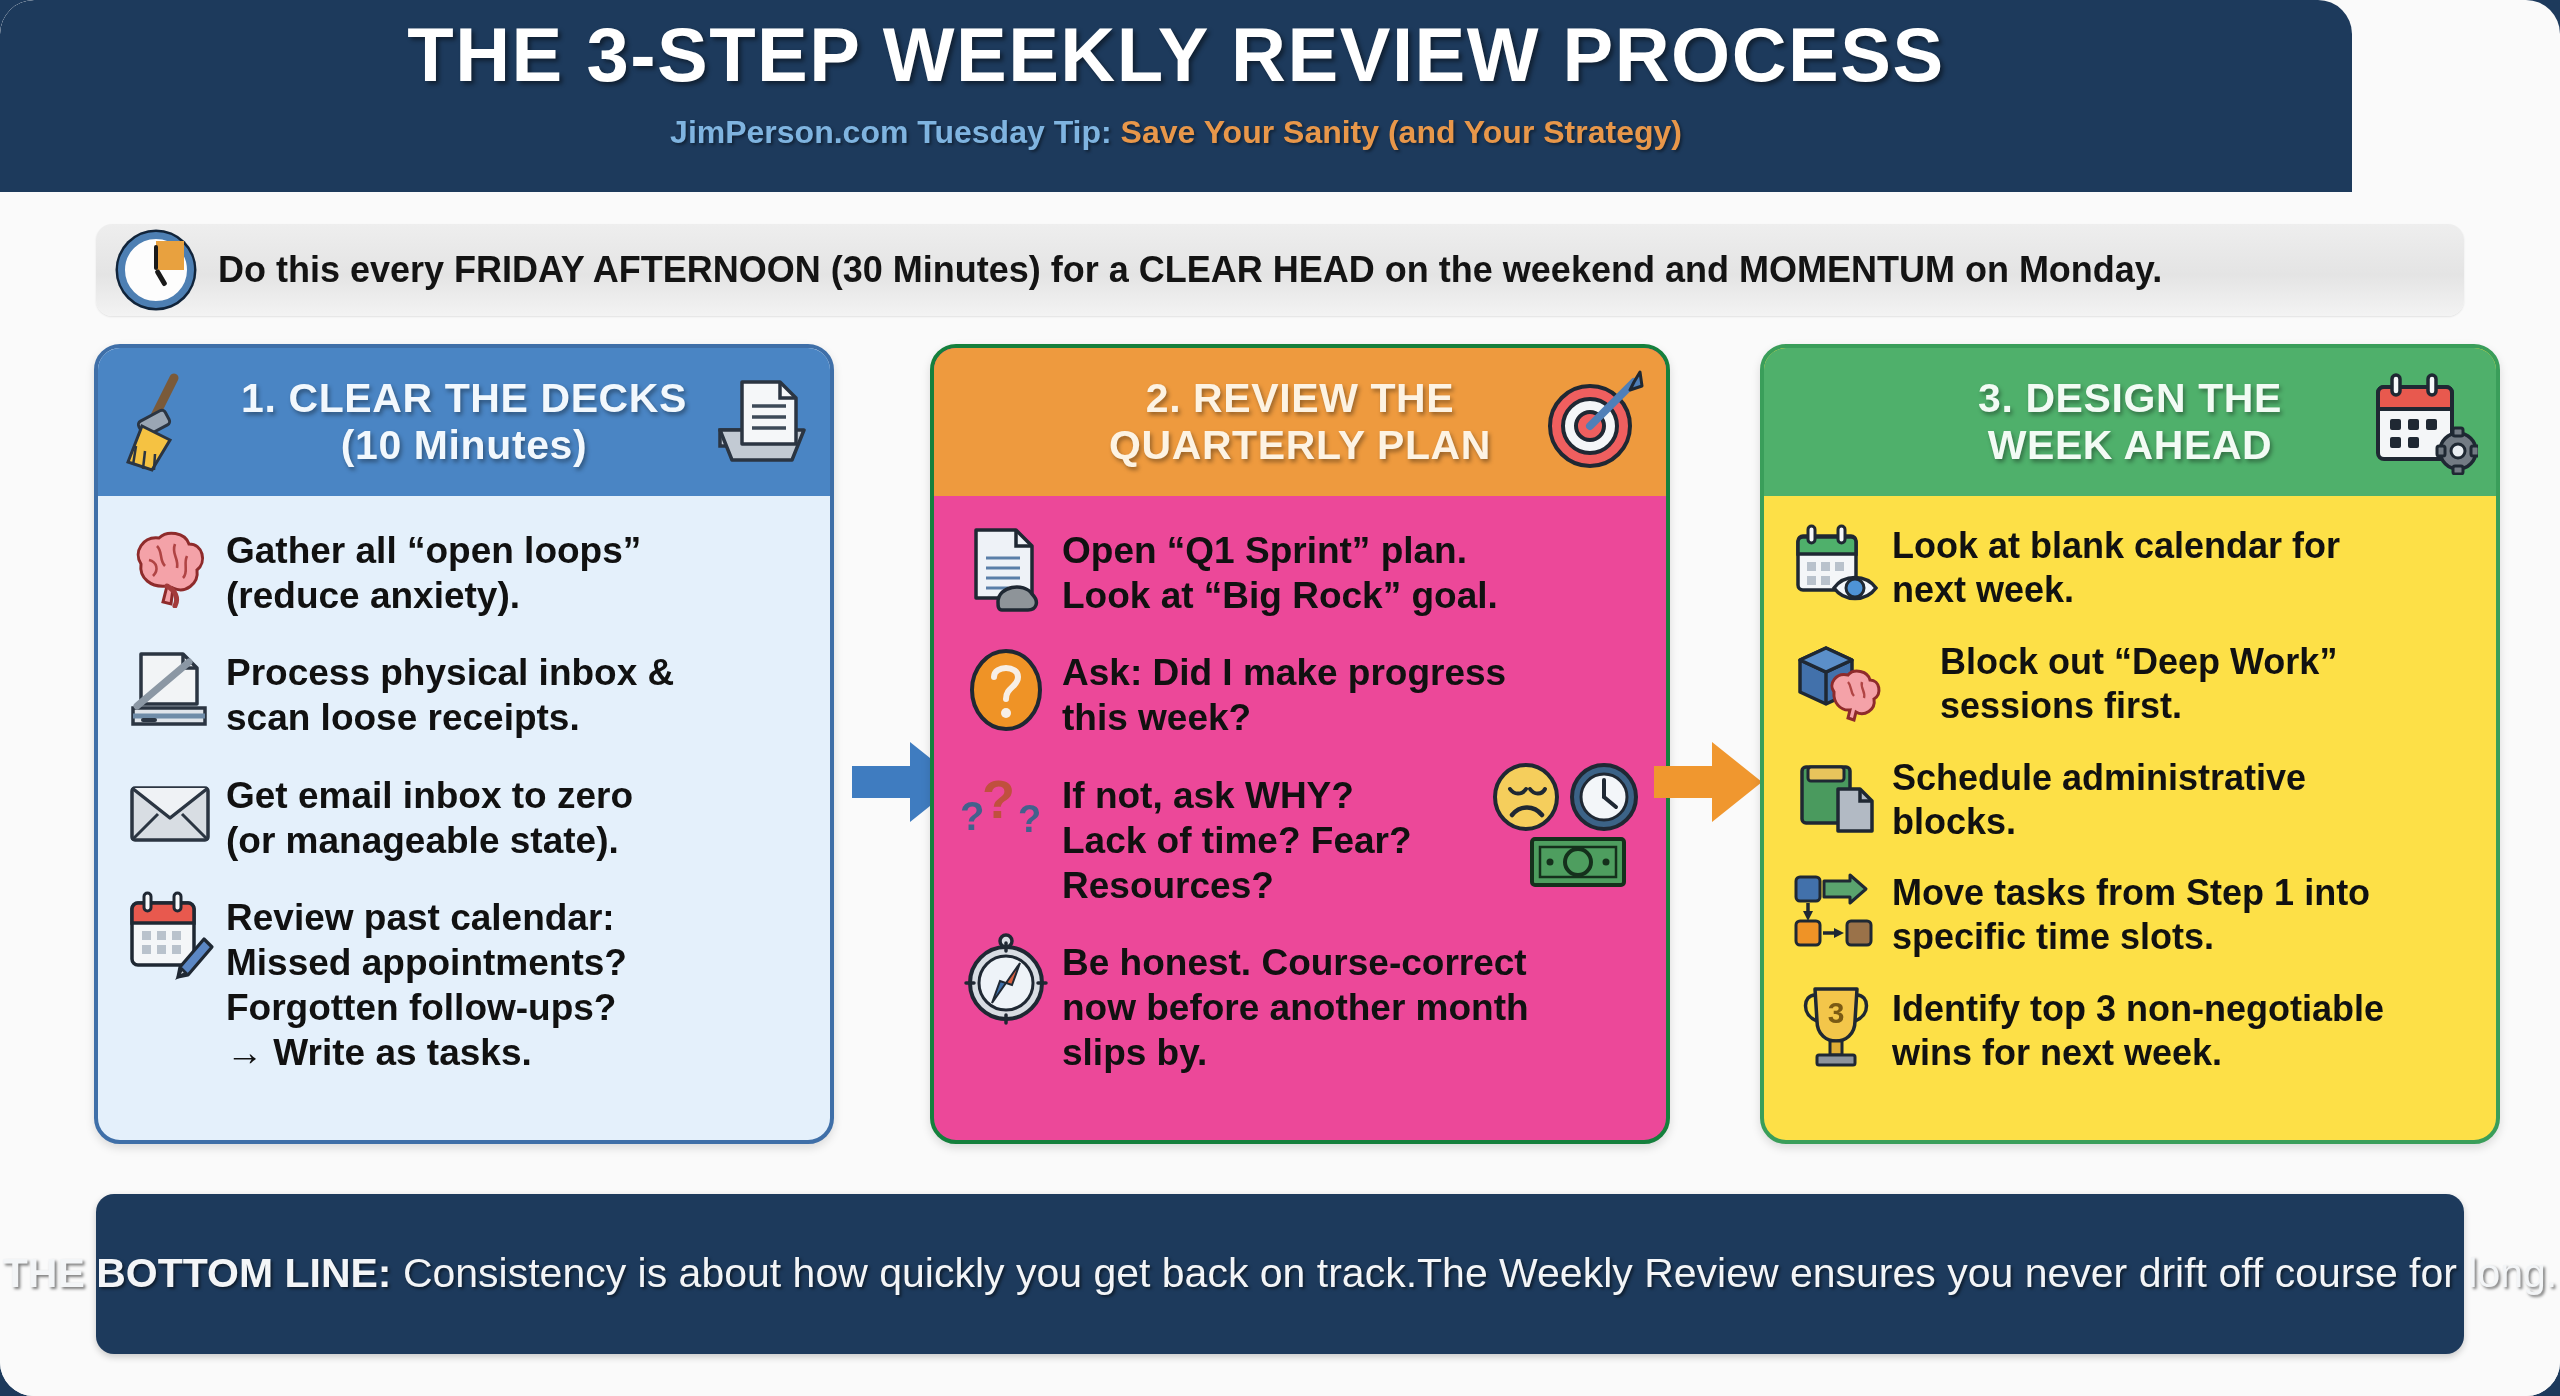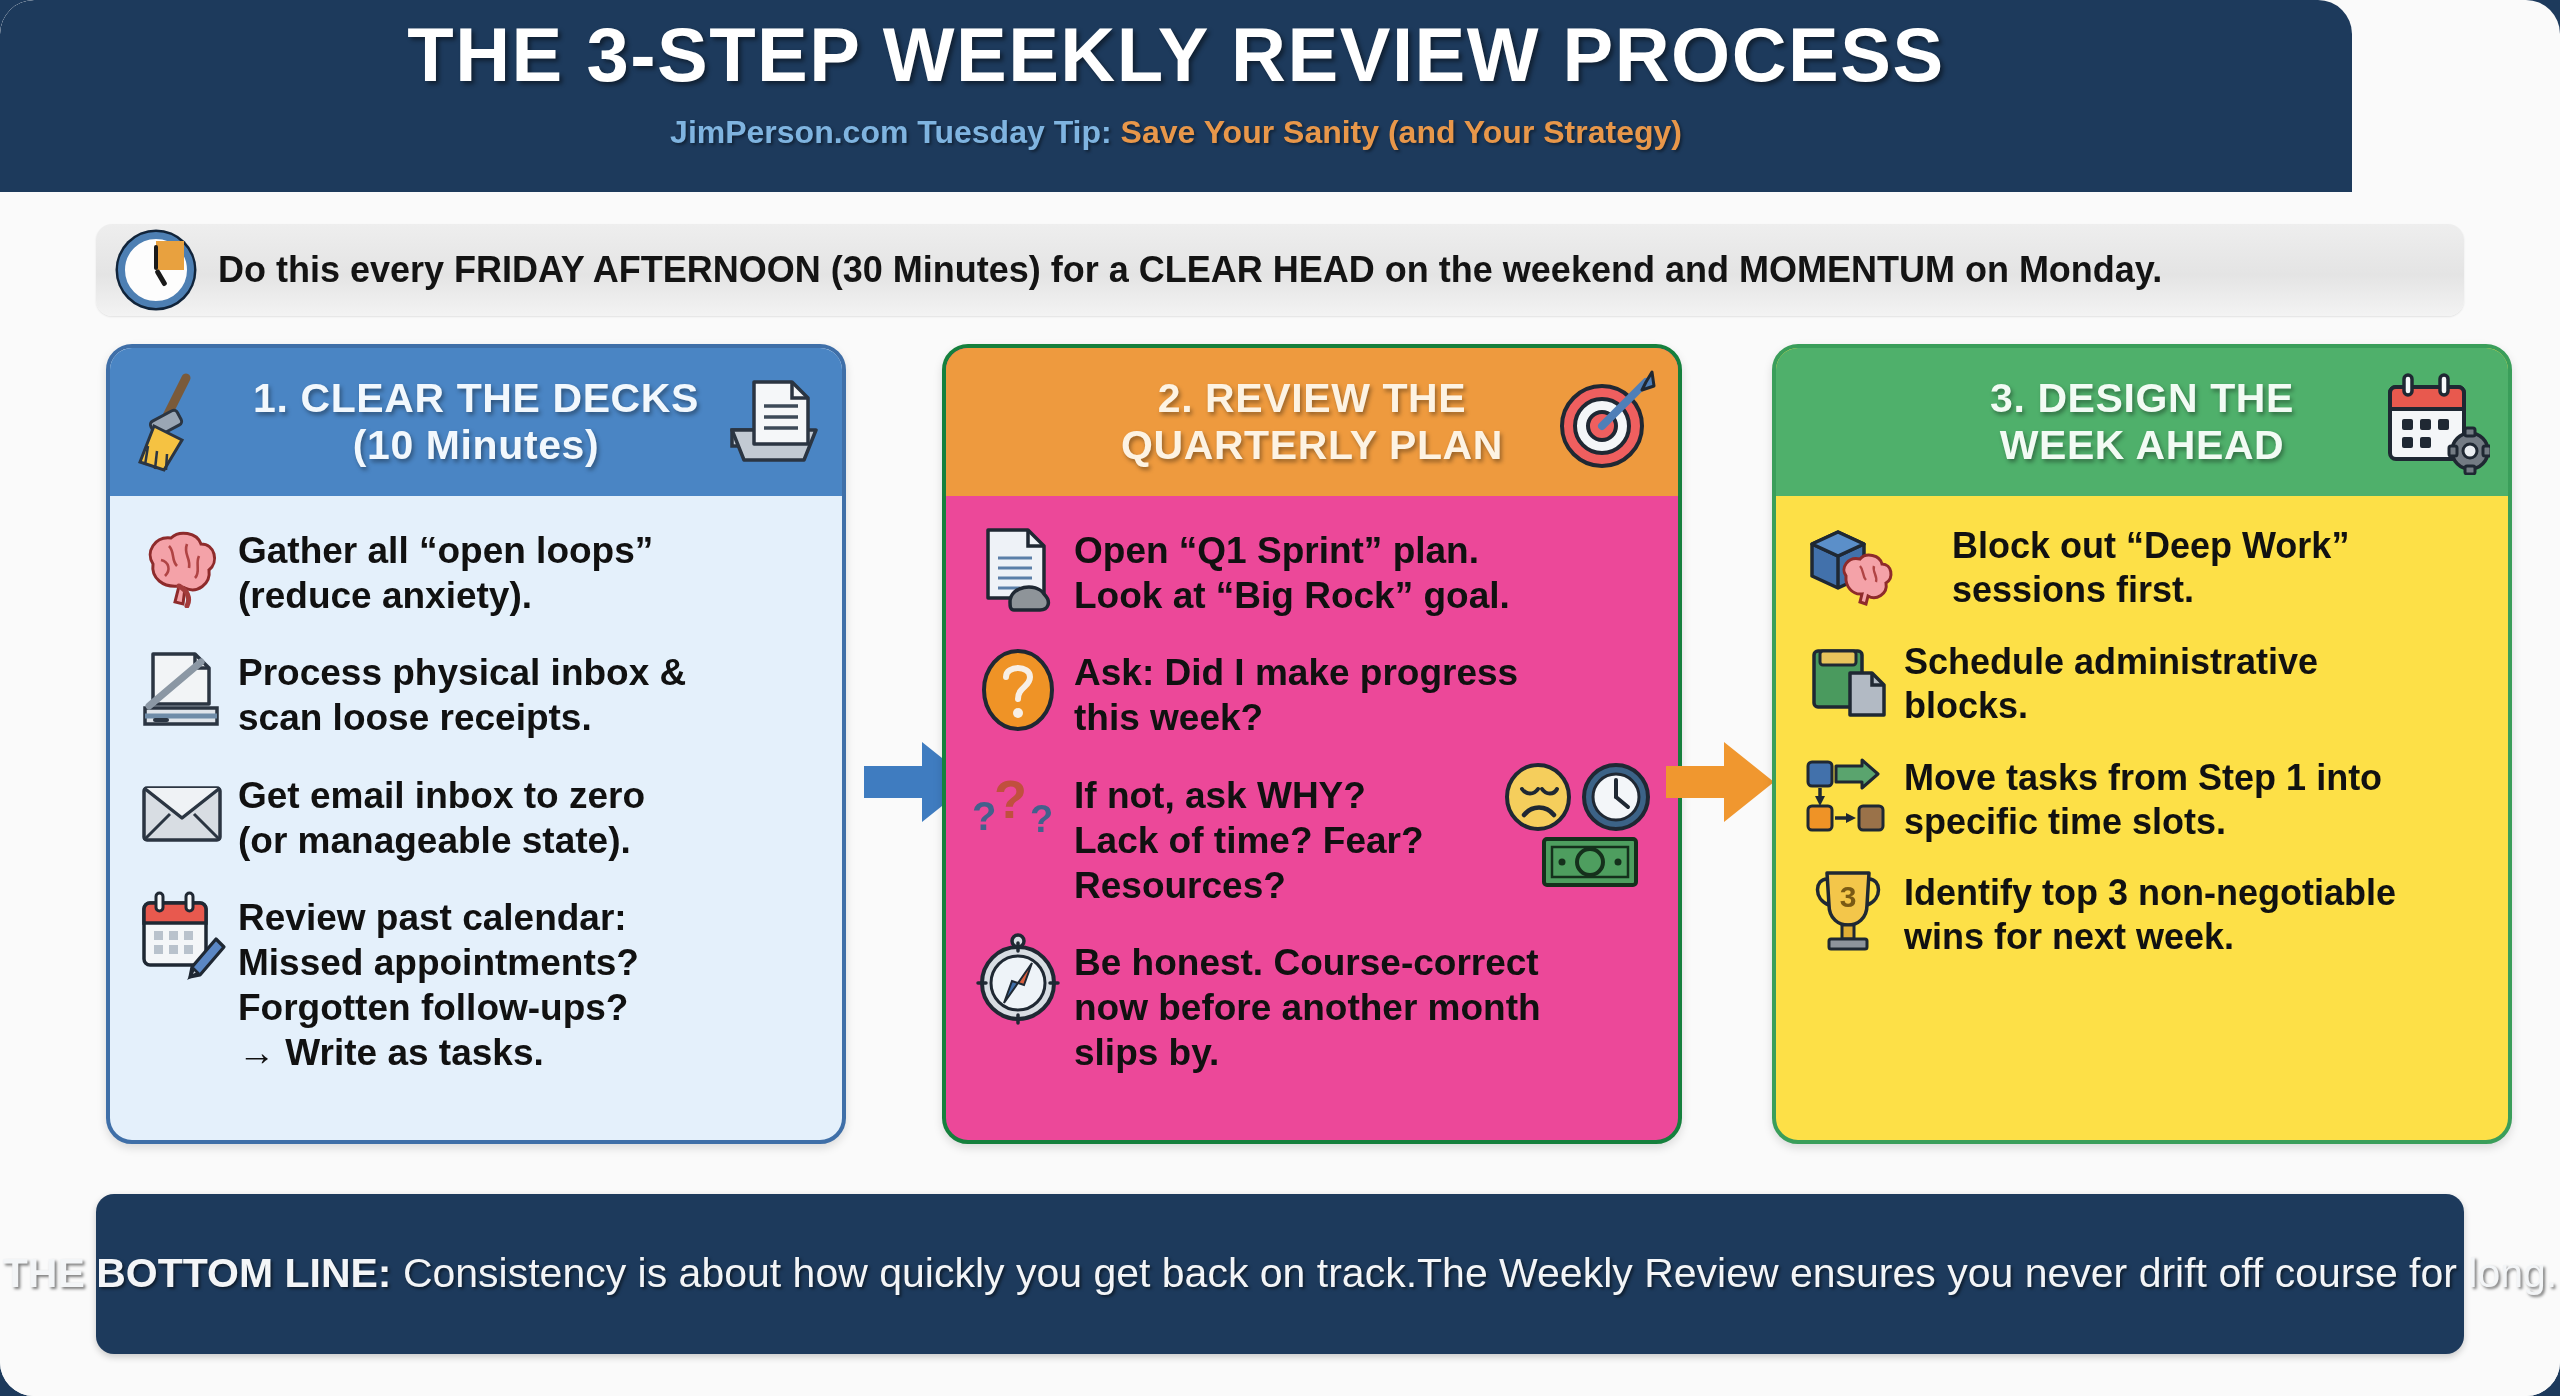--- a/index.html
+++ b/index.html
@@ -104,21 +104,21 @@
     position: absolute; left: 50%; bottom: 50%;
     background: #1a1a1a; transform-origin: 50% 100%;
     border-radius: 2px;
   }
   .clock-ico .hand-h { width: 5px; height: 18px; margin-left: -2.5px; transform: rotate(150deg); }
   .clock-ico .hand-m { width: 4px; height: 25px; margin-left: -2px; transform: rotate(0deg); }
 
   
   .cards {
     position: absolute;
-    left: 12px; top: 152px;
+    left: 0; top: 152px;
     width: 2232px;
     height: 830px;
   }
   .card {
     position: absolute;
     top: 0;
     width: 740px;
     height: 800px;
     border-radius: 26px;
     overflow: hidden;
@@ -484,20 +484,41 @@
                     <rect x="9" y="37" width="10" height="8" rx="2"></rect>
                   <rect x="-7" y="17" width="8" height="10" rx="2"></rect>
                     <rect x="27" y="17" width="8" height="10" rx="2"></rect>
                 </g>
               </g>
             </svg>
           </span>
         </div>
         <div class="card-body" style="padding-top:22px;">
 
+          <div class="bullet" style="margin-bottom:22px;">
+            <span class="bico">
+              <svg width="92" height="84" viewBox="0 0 92 84">
+                <rect x="8" y="14" width="58" height="54" rx="5" fill="#f4f6f8" stroke="#1f2833" stroke-width="3.5"></rect>
+                <path d="M8 20 a5 5 0 0 1 5 -5 h48 a5 5 0 0 1 5 5 v12 h-58 Z" fill="#4fb06b" stroke="#1f2833" stroke-width="3.5"></path>
+                <rect x="18" y="4" width="7" height="17" rx="3.5" fill="#f6f8fa" stroke="#1f2833" stroke-width="3"></rect>
+                <rect x="48" y="4" width="7" height="17" rx="3.5" fill="#f6f8fa" stroke="#1f2833" stroke-width="3"></rect>
+                <g fill="#b9c2cc">
+                  <rect x="17" y="40" width="9" height="9"></rect>
+                    <rect x="31" y="40" width="9" height="9"></rect>
+                    <rect x="45" y="40" width="9" height="9"></rect>
+                  <rect x="17" y="54" width="9" height="9"></rect>
+                    <rect x="31" y="54" width="9" height="9"></rect>
+                </g>
+                <path d="M44 66 C54 52 76 52 86 66 C76 80 54 80 44 66 Z" fill="#f2f6fa" stroke="#1f2833" stroke-width="3.5"></path>
+                <circle cx="65" cy="66" r="9" fill="#4e93d6" stroke="#1f2833" stroke-width="3"></circle>
+              </svg>
+            </span>
+            <span class="btext">Look at blank calendar for
+next week.</span>
+          </div>
 
           <div class="bullet" style="margin-bottom:22px;gap:48px;">
             <span class="bico">
               <svg width="92" height="84" viewBox="0 0 92 84">
                 <path d="M10 22 L36 10 L62 22 L62 54 L36 66 L10 54 Z" fill="#4271ab" stroke="#1f2833" stroke-width="3.5" stroke-linejoin="round"></path>
                 <path d="M10 22 L36 34 L62 22 M36 34 L36 66" fill="none" stroke="#1f2833" stroke-width="3.5"></path>
                 <path d="M10 22 L36 10 L62 22 L36 34 Z" fill="#5b8fc9" stroke="#1f2833" stroke-width="3.5" stroke-linejoin="round"></path>
                 <path d="M44 54 C38 46 46 34 58 37 C64 30 78 33 80 42 C90 42 92 56 84 61 C86 72 74 79 66 74 L64 82 L58 80 L60 72 C50 73 43 64 44 54 Z" fill="#f4a2a8" stroke="#8e2b2b" stroke-width="3"></path>
                 <path d="M58 44 C62 48 60 54 64 58 M72 44 C70 50 76 54 74 60" fill="none" stroke="#b04444" stroke-width="2.4"></path>
               </svg>

